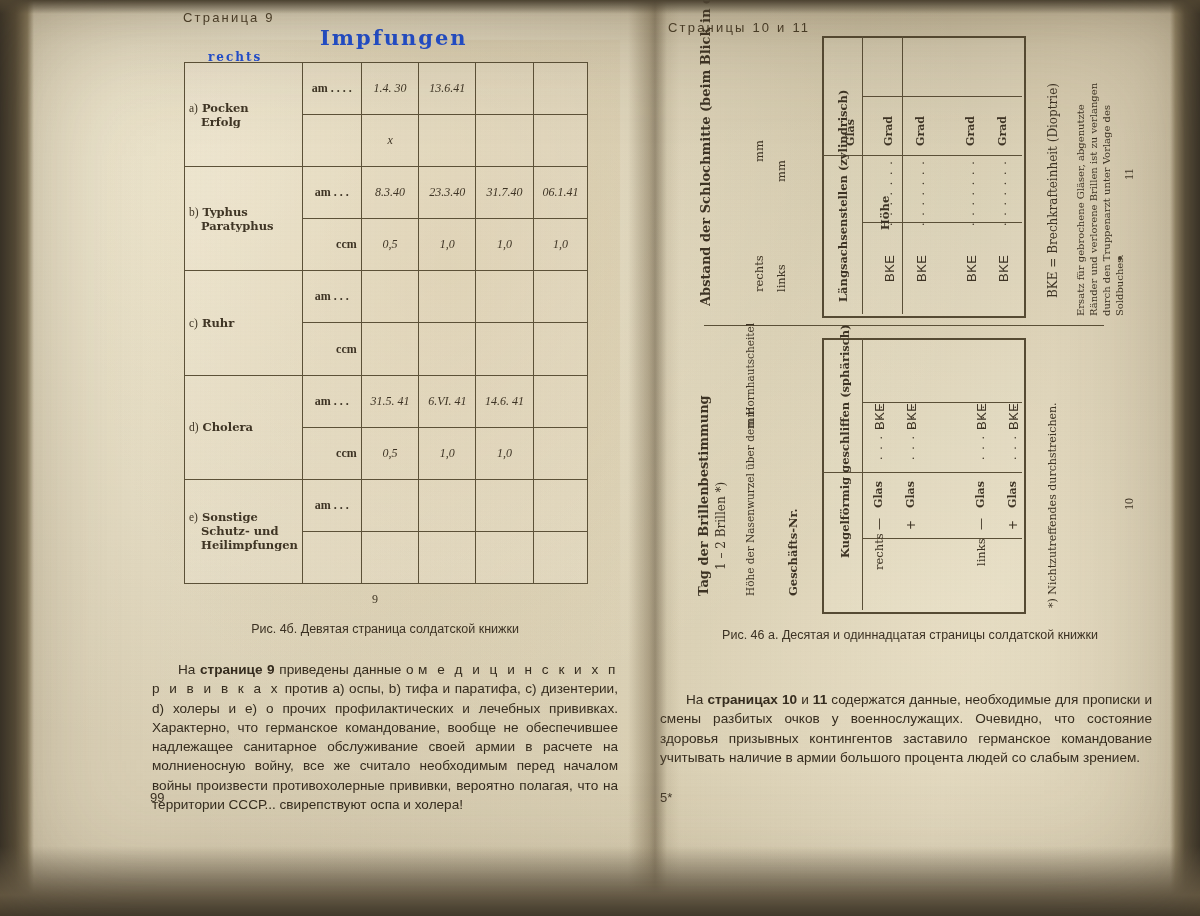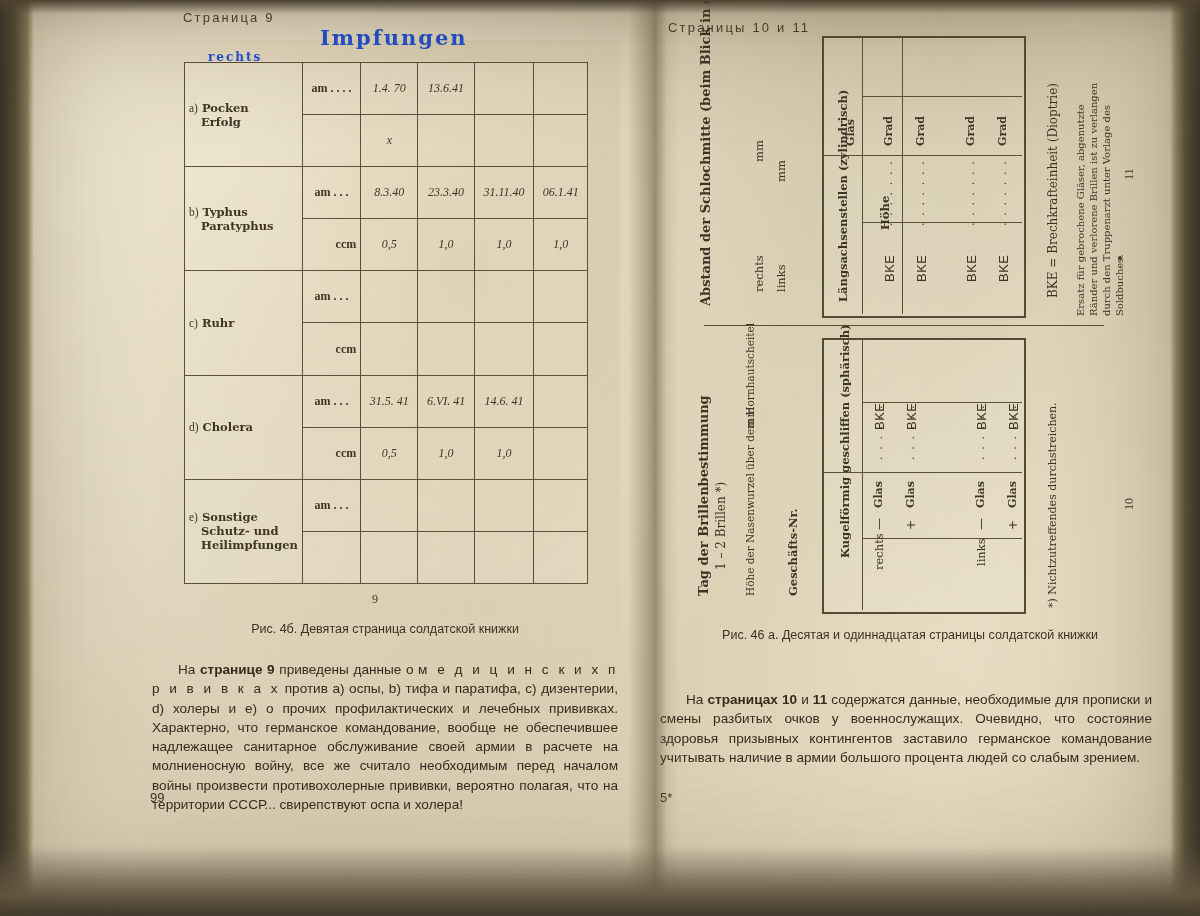--- a/index.html
+++ b/index.html
@@ -256,41 +256,41 @@
 
     <table class="form-table">
 
       <tbody>
           <tr class="row-am">
         <td class="lab-col" rowspan="2">
           <div class="lbl"><span class="idx">a)</span> Pocken<br>&nbsp;&nbsp;&nbsp;Erfolg</div>
         </td>
         <td class="am-lab">am . . . .</td>
         <td class="cell-am">1.4.
-70</td>
+30</td>
         <td class="cell-am">13.6.41</td>
         <td class="cell-am"></td>
         <td class="cell-am"></td>
       </tr>
       <tr class="row-val">
         <td class="ccm"></td>
         <td class="cell-val">x</td>
         <td class="cell-val"></td>
         <td class="cell-val"></td>
         <td class="cell-val"></td>
       </tr>
 
       <tr class="row-am">
         <td class="lab-col" rowspan="2">
           <div class="lbl"><span class="idx">b)</span> Typhus<br>&nbsp;&nbsp;&nbsp;Paratyphus</div>
         </td>
         <td class="am-lab">am . . .</td>
         <td class="cell-am">8.3.40</td>
         <td class="cell-am">23.3.40</td>
-        <td class="cell-am">31.11.40</td>
+        <td class="cell-am">31.7.40</td>
         <td class="cell-am">06.1.41</td>
       </tr>
       <tr class="row-val">
         <td class="ccm">ccm</td>
         <td class="cell-val">0,5</td>
         <td class="cell-val">1,0</td>
         <td class="cell-val">1,0</td>
         <td class="cell-val">1,0</td>
       </tr>
 

